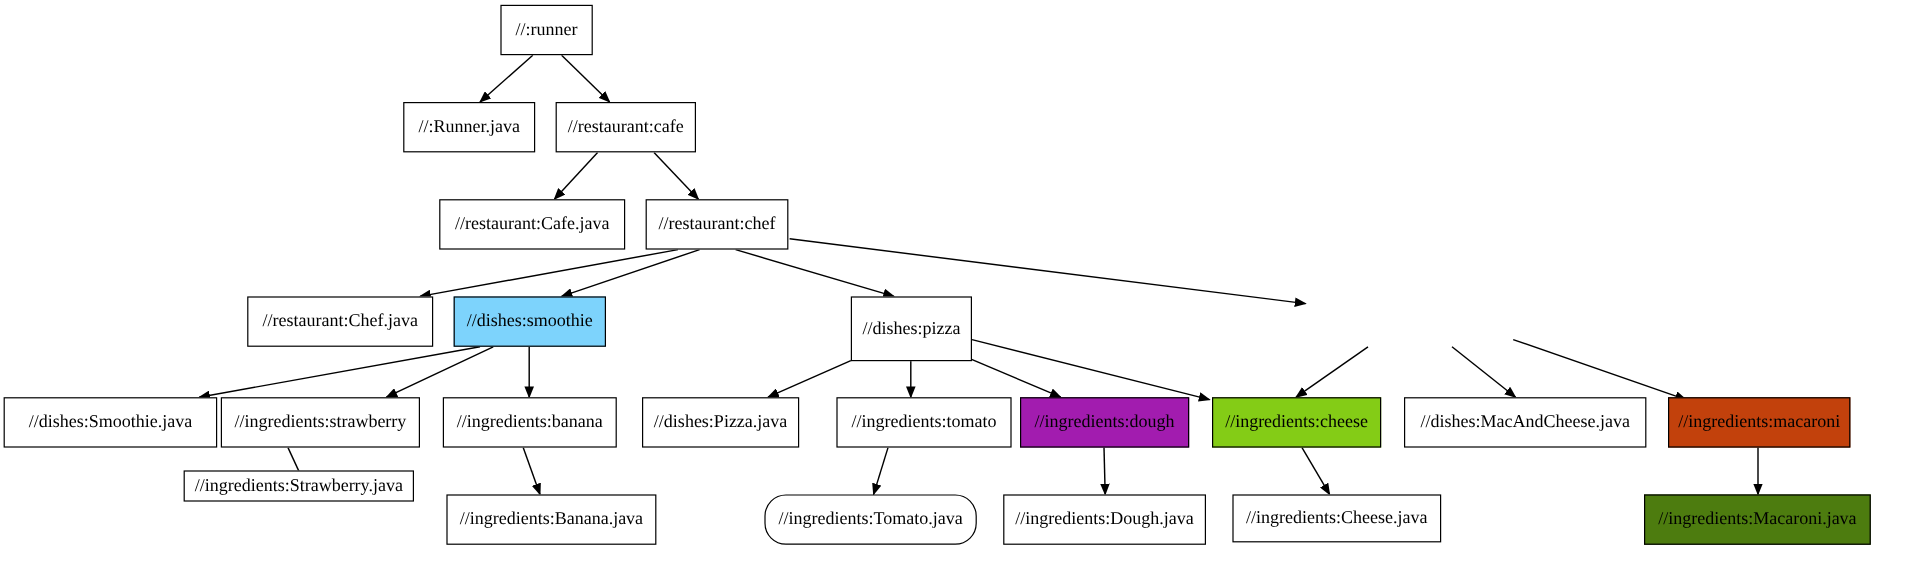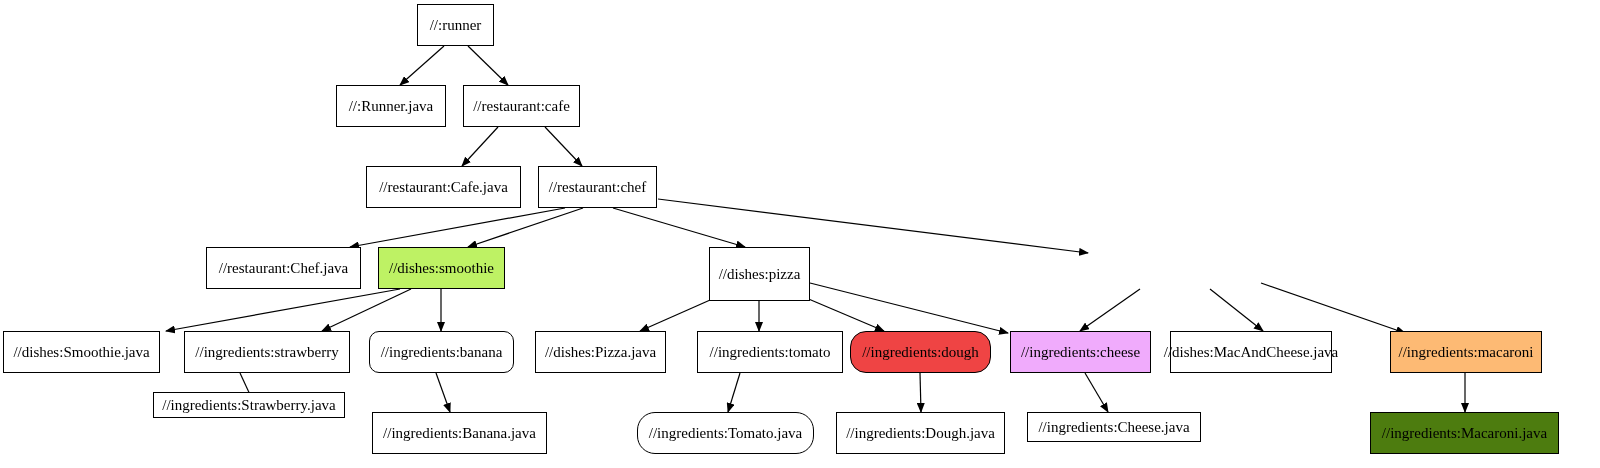--- a/index.html
+++ b/index.html
@@ -100,66 +100,66 @@
       </div>
       <div class="node" style="left: 366px; top: 166px; width: 155px; height: 42px; border-color: rgb(0, 0, 0); background: rgb(255, 255, 255);">
         <span class="node-label">//restaurant:Cafe.java</span>
       </div>
       <div class="node" style="left: 206px; top: 247px; width: 155px; height: 42px; border-color: rgb(0, 0, 0); background: rgb(255, 255, 255);">
         <span class="node-label">//restaurant:Chef.java</span>
       </div>
       <div class="node" style="left: 538px; top: 166px; width: 119px; height: 42px; border-color: rgb(0, 0, 0); background: rgb(255, 255, 255);">
         <span class="node-label">//restaurant:chef</span>
       </div>
-      <div class="node" style="left: 378px; top: 247px; width: 127px; height: 42px; border-color: rgb(0, 0, 0); background: #bef264;">
+      <div class="node" style="left: 378px; top: 247px; width: 127px; height: 42px; border-color: rgb(0, 0, 0); background: #7dd3fc;">
         <span class="node-label">//dishes:smoothie</span>
       </div>
       <div class="node" style="left: 709px; top: 247px; width: 101px; height: 54px; border-color: rgb(0, 0, 0); background: rgb(255, 255, 255);">
         <span class="node-label">//dishes:pizza</span>
       </div>
-      <div class="node" style="left: 3px; top: 331px; width: 157px; height: 42px; border-color: rgb(0, 0, 0); background: rgb(255, 255, 255); justify-content: center;">
+      <div class="node" style="left: 3px; top: 331px; width: 178px; height: 42px; border-color: rgb(0, 0, 0); background: rgb(255, 255, 255); justify-content: center;">
         <span class="node-label">//dishes:Smoothie.java</span>
       </div>
       <div class="node" style="left: 184px; top: 331px; width: 166px; height: 42px; border-color: rgb(0, 0, 0); background: rgb(255, 255, 255);">
         <span class="node-label">//ingredients:strawberry</span>
       </div>
-      <div class="node" style="left: 369px; top: 331px; width: 145px; height: 42px; border-color: rgb(0, 0, 0); background: rgb(255, 255, 255); border-radius: 10px;">
+      <div class="node" style="left: 369px; top: 331px; width: 145px; height: 42px; border-color: rgb(0, 0, 0); background: rgb(255, 255, 255);">
         <span class="node-label">//ingredients:banana</span>
       </div>
       <div class="node" style="left: 535px; top: 331px; width: 131px; height: 42px; border-color: rgb(0, 0, 0); background: rgb(255, 255, 255);">
         <span class="node-label">//dishes:Pizza.java</span>
       </div>
       <div class="node" style="left: 685px; top: 331px; width: 146px; height: 42px; border-color: rgb(0, 0, 0); background: rgb(255, 255, 255); margin-left: 12px;">
         <span class="node-label">//ingredients:tomato</span>
       </div>
-      <div class="node" style="left: 850px; top: 331px; width: 141px; height: 42px; border-color: rgb(0, 0, 0); background: #ef4444; border-radius: 16px;">
+      <div class="node" style="left: 850px; top: 331px; width: 141px; height: 42px; border-color: rgb(0, 0, 0); background: #a21caf;">
         <span class="node-label">//ingredients:dough</span>
       </div>
-      <div class="node" style="left: 1010px; top: 331px; width: 141px; height: 42px; border-color: rgb(0, 0, 0); background: #f0abfc;">
+      <div class="node" style="left: 1010px; top: 331px; width: 141px; height: 42px; border-color: rgb(0, 0, 0); background: #84cc16;">
         <span class="node-label">//ingredients:cheese</span>
       </div>
-      <div class="node" style="left: 1170px; top: 331px; width: 162px; height: 42px; border-color: rgb(0, 0, 0); background: rgb(255, 255, 255);">
+      <div class="node" style="left: 1170px; top: 331px; width: 202px; height: 42px; border-color: rgb(0, 0, 0); background: rgb(255, 255, 255);">
         <span class="node-label">//dishes:MacAndCheese.java</span>
       </div>
-      <div class="node" style="left: 1390px; top: 331px; width: 152px; height: 42px; border-color: rgb(0, 0, 0); background: #fdba74;">
+      <div class="node" style="left: 1390px; top: 331px; width: 152px; height: 42px; border-color: rgb(0, 0, 0); background: #c2410c;">
         <span class="node-label">//ingredients:macaroni</span>
       </div>
       <div class="node" style="left: 153px; top: 392px; width: 192px; height: 26px; border-color: rgb(0, 0, 0); background: rgb(255, 255, 255);">
         <span class="node-label">//ingredients:Strawberry.java</span>
       </div>
       <div class="node" style="left: 372px; top: 412px; width: 175px; height: 42px; border-color: rgb(0, 0, 0); background: rgb(255, 255, 255);">
         <span class="node-label">//ingredients:Banana.java</span>
       </div>
       <div class="node" style="left: 637px; top: 412px; width: 177px; height: 42px; border-color: rgb(0, 0, 0); background: rgb(255, 255, 255); border-radius: 18px;">
         <span class="node-label">//ingredients:Tomato.java</span>
       </div>
       <div class="node" style="left: 836px; top: 412px; width: 169px; height: 42px; border-color: rgb(0, 0, 0); background: rgb(255, 255, 255);">
         <span class="node-label">//ingredients:Dough.java</span>
       </div>
-      <div class="node" style="left: 1027px; top: 412px; width: 174px; height: 30px; border-color: rgb(0, 0, 0); background: rgb(255, 255, 255);">
+      <div class="node" style="left: 1027px; top: 412px; width: 174px; height: 40px; border-color: rgb(0, 0, 0); background: rgb(255, 255, 255);">
         <span class="node-label">//ingredients:Cheese.java</span>
       </div>
       <div class="node" style="left: 1370px; top: 412px; width: 189px; height: 42px; border-color: rgb(0, 0, 0); background: #4d7c0f;">
         <span class="node-label">//ingredients:Macaroni.java</span>
       </div>
     </div>
 
 </div>
 
 </body></html>

